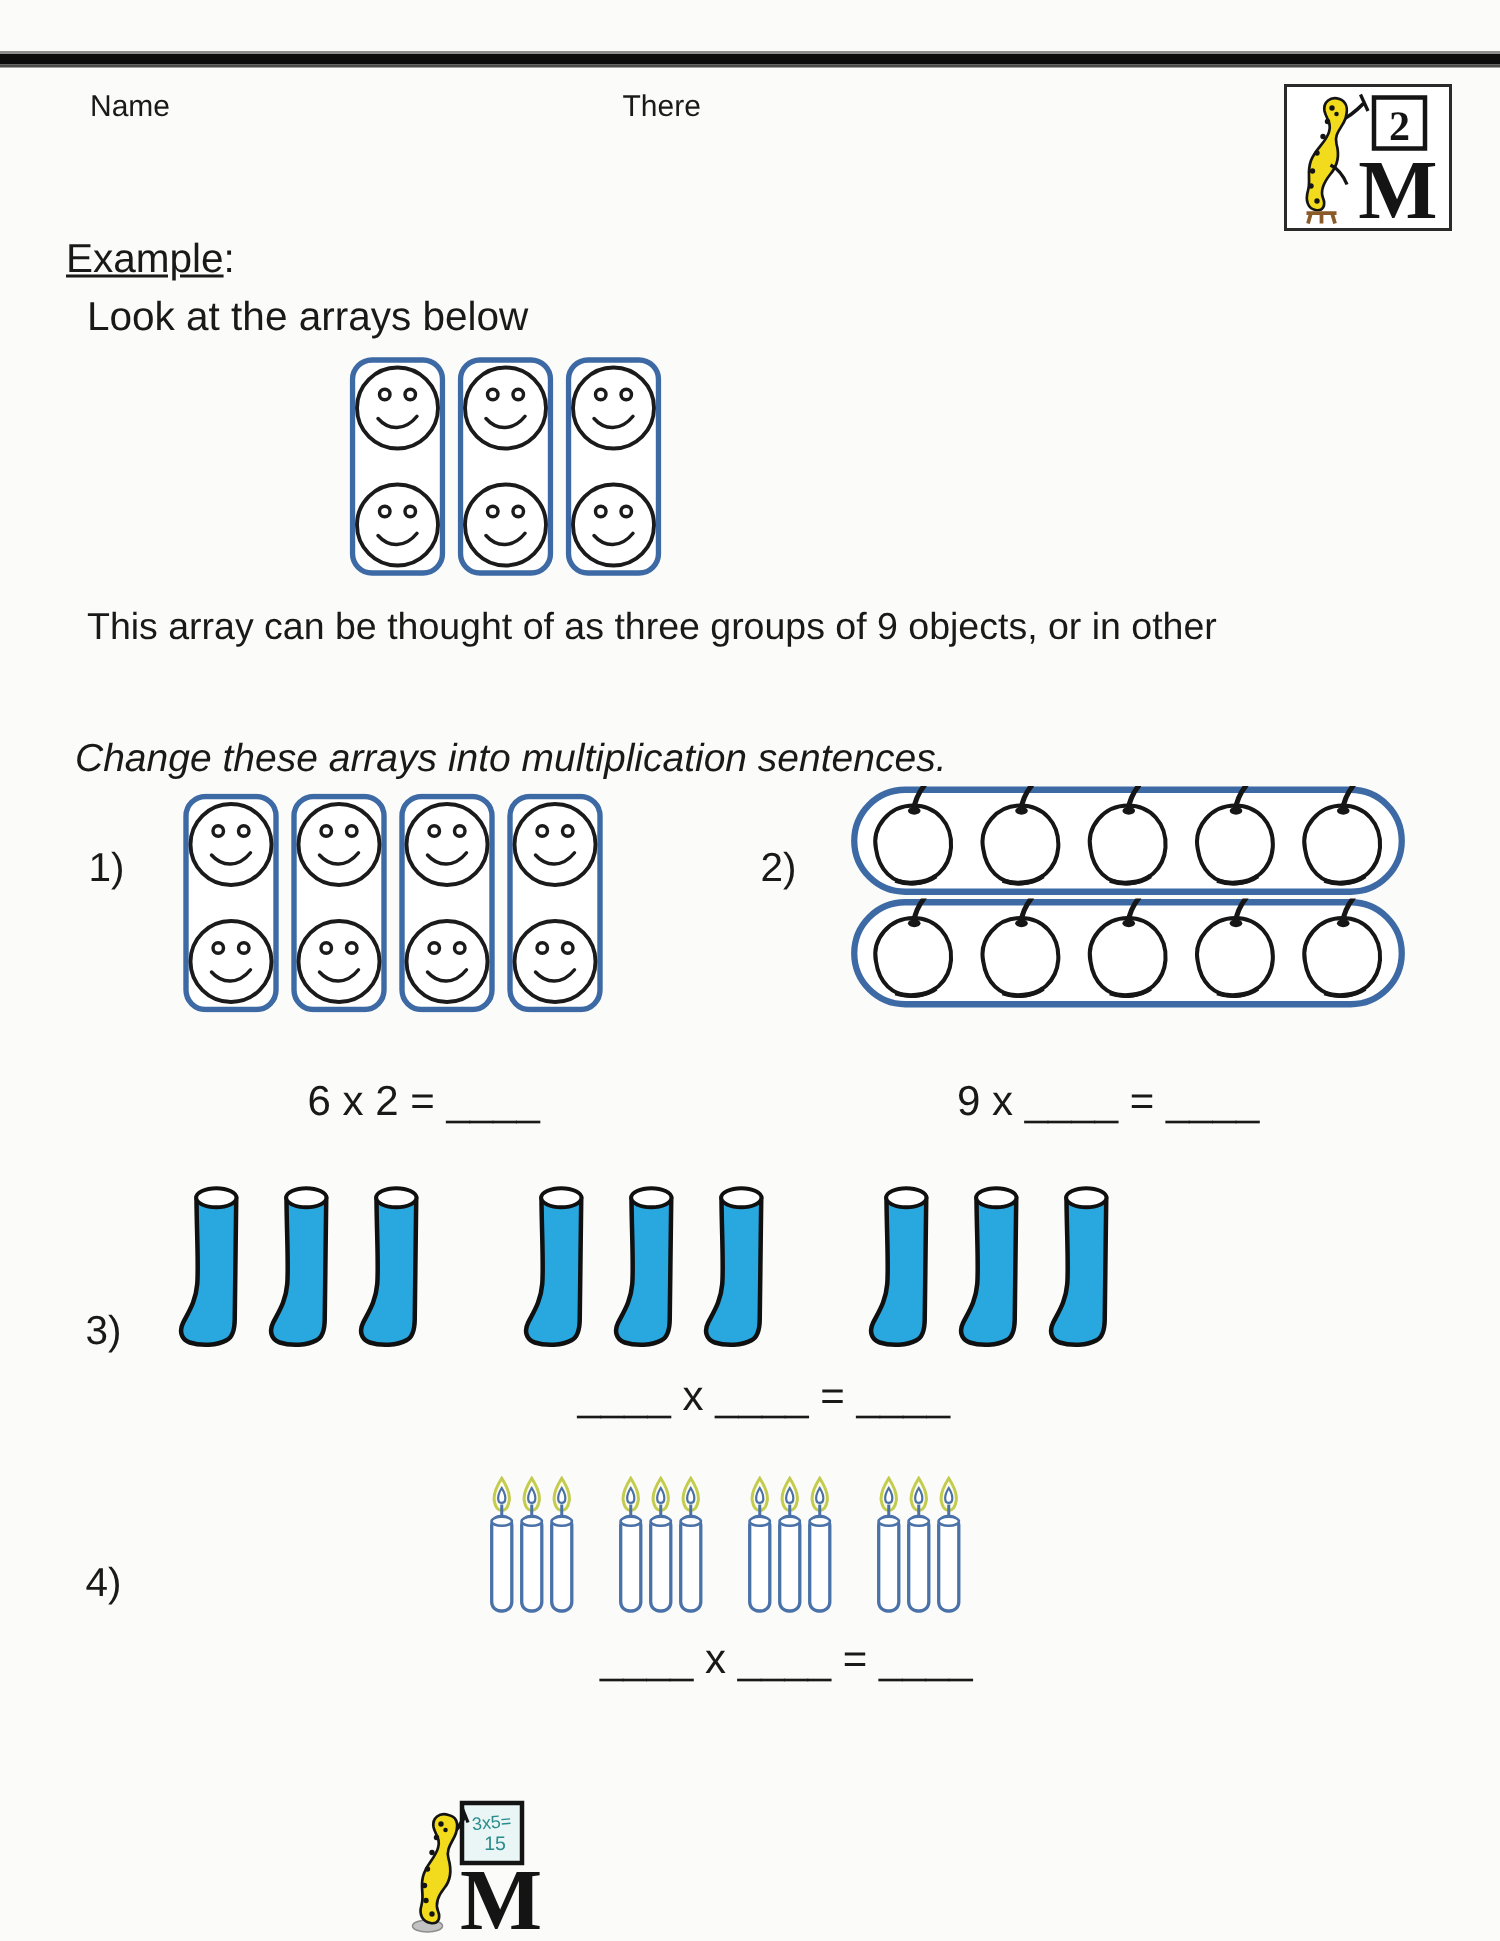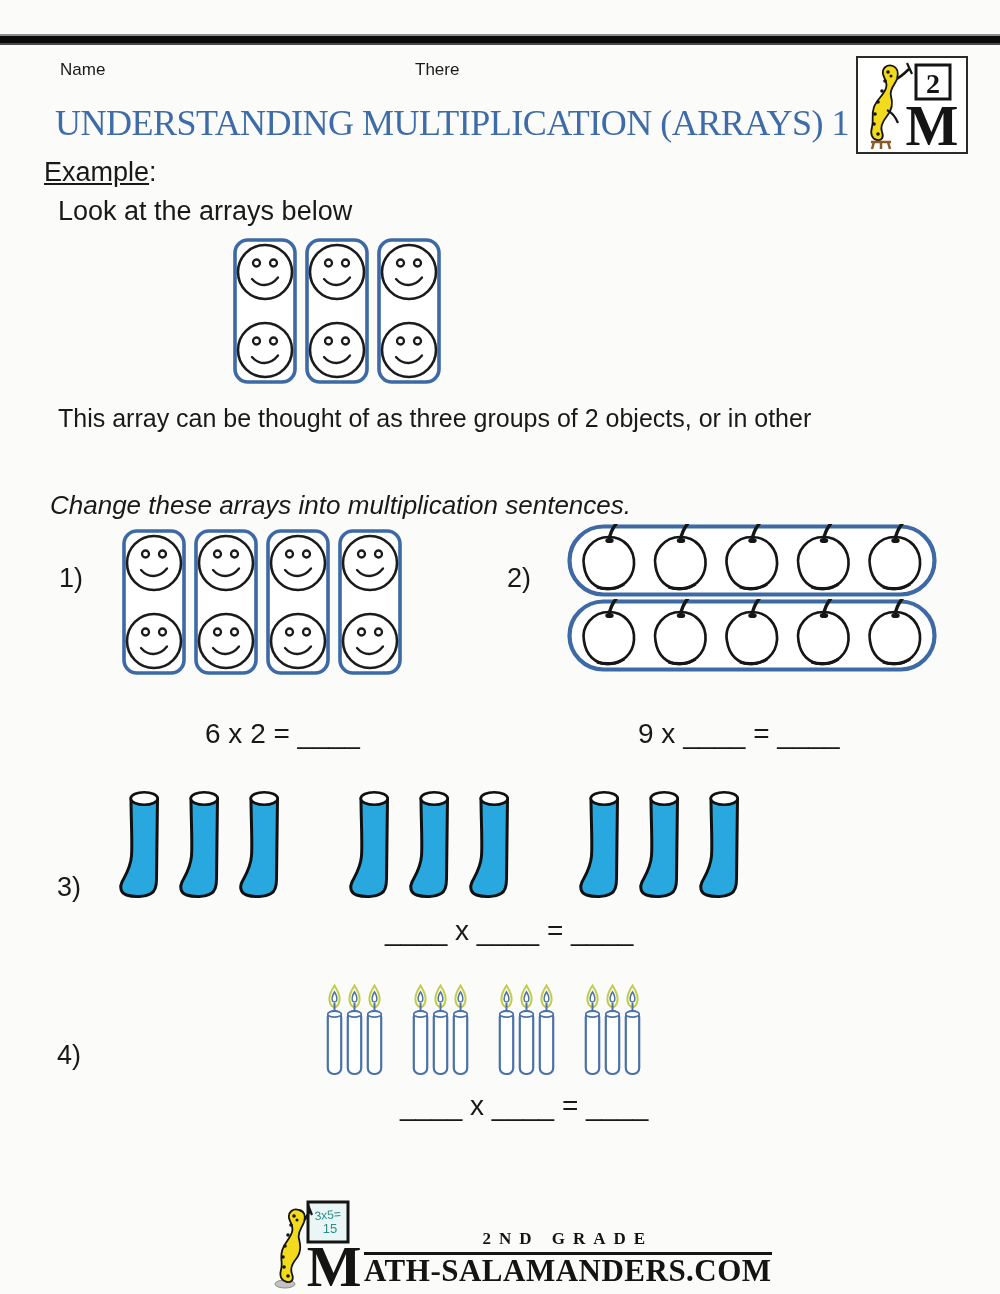--- a/index.html
+++ b/index.html
@@ -3,21 +3,21 @@
 <meta charset="utf-8">
 <style>
   html,body{margin:0;padding:0;background:#fff;}
   .page{position:relative;width:1000px;height:1294px;background:#fbfbf9;
         font-family:"Liberation Sans",sans-serif;color:#191919;overflow:hidden;}
   .abs{position:absolute;}
   
   .rule-gray{left:0;right:0;top:34px;height:2px;background:#8d8d8d;}
   .rule-black{left:0;right:0;top:36px;height:7px;background:#0b0b0b;}
   .rule-dim{left:0;right:0;top:43px;height:2px;background:#4a4a4a;}
-  .field-label{font-size:17px;color:#1a1a1a;}
+  .field-label{font-size:20px;color:#1a1a1a;}
   
   .logo-box{left:856px;top:56px;width:108px;height:94px;border:2px solid #2a2a2a;background:#fff;
             display:flex;align-items:center;justify-content:center;}
   .page-title{left:55px;top:102px;width:860px;
               font-family:"Liberation Serif",serif;font-size:36px;letter-spacing:-0.5px;
               color:#3E6CA8;white-space:nowrap;}
   .example-heading{left:44px;top:157px;font-size:27px;}
   .example-heading .u{text-decoration:underline;}
   .example-intro{left:58px;top:196px;font-size:27px;}
   .smiley-row{display:flex;gap:8px;}
@@ -72,21 +72,20 @@
           <circle cx="18" cy="42" r="1.8"></circle>
         <circle cx="15" cy="54" r="1.8"></circle>
           <circle cx="14" cy="64" r="1.8"></circle>
         <circle cx="18" cy="74" r="1.8"></circle>
           <circle cx="31" cy="16" r="1.5"></circle>
       </g>
       <path d="M11,82 L31,82 M14,82 L12,89 M28,82 L30,89 M21,82 L21,89" stroke="#8a5a28" stroke-width="2.5"></path>
     </svg>
   </div>
 
-  <div class="abs page-title">UNDERSTANDING MULTIPLICATION (ARRAYS) 1</div>
 
   <div class="abs example-heading"><span class="u">Example</span><span>:</span></div>
   <div class="abs example-intro">Look at the arrays below</div>
 
   <div class="abs smiley-row example-array">
       <svg width="64" height="146" viewBox="0 0 64 146">
       <rect x="2" y="2" width="60" height="142" rx="13" fill="#fff" stroke="#3D6AA5" stroke-width="3.6"></rect>
         <g transform="translate(32,34)">
         <circle r="27" fill="#fff" stroke="#1b1b1b" stroke-width="2.6"></circle>
         <circle cx="-8.5" cy="-9" r="3.5" fill="#fff" stroke="#1b1b1b" stroke-width="2.3"></circle>
@@ -125,21 +124,21 @@
       </g>
         <g transform="translate(32,112)">
         <circle r="27" fill="#fff" stroke="#1b1b1b" stroke-width="2.6"></circle>
         <circle cx="-8.5" cy="-9" r="3.5" fill="#fff" stroke="#1b1b1b" stroke-width="2.3"></circle>
         <circle cx="8.5" cy="-9" r="3.5" fill="#fff" stroke="#1b1b1b" stroke-width="2.3"></circle>
         <path d="M-13,7 C-6,15 5,15.5 13,5.5" fill="none" stroke="#1b1b1b" stroke-width="2.3" stroke-linecap="round"></path>
       </g>
       </svg>
     </div>
 
-  <div class="abs para" style="top:404px">This array can be thought of as three groups of 2 objects, or in other</div>
+  <div class="abs para" style="top:404px">This array can be thought of as three groups of 9 objects, or in other</div>
 
   <div class="abs instruction">Change these arrays into multiplication sentences.</div>
 
   <div class="abs plabel" style="left:59px;top:563px">1)</div>
   <div class="abs smiley-row p1-array">
       <svg width="64" height="146" viewBox="0 0 64 146">
       <rect x="2" y="2" width="60" height="142" rx="13" fill="#fff" stroke="#3D6AA5" stroke-width="3.6"></rect>
         <g transform="translate(32,34)">
         <circle r="27" fill="#fff" stroke="#1b1b1b" stroke-width="2.6"></circle>
         <circle cx="-8.5" cy="-9" r="3.5" fill="#fff" stroke="#1b1b1b" stroke-width="2.3"></circle>
@@ -442,20 +441,15 @@
         <circle cx="22" cy="18" r="1.8"></circle>
           <circle cx="19" cy="27" r="1.8"></circle>
         <circle cx="16" cy="37" r="1.8"></circle>
           <circle cx="13" cy="48" r="1.8"></circle>
         <circle cx="11" cy="59" r="1.8"></circle>
           <circle cx="12" cy="69" r="1.8"></circle>
         <circle cx="16" cy="78" r="1.8"></circle>
           <circle cx="25" cy="22" r="1.5"></circle>
       </g>
     </svg>
-    <div class="footer-text">
-      <div class="footer-grade">2ND GRADE</div>
-      <div class="footer-line"></div>
-      <div class="footer-site">ATH-SALAMANDERS.COM</div>
-    </div>
   </div>
 
 </div>
 
 </body></html>

